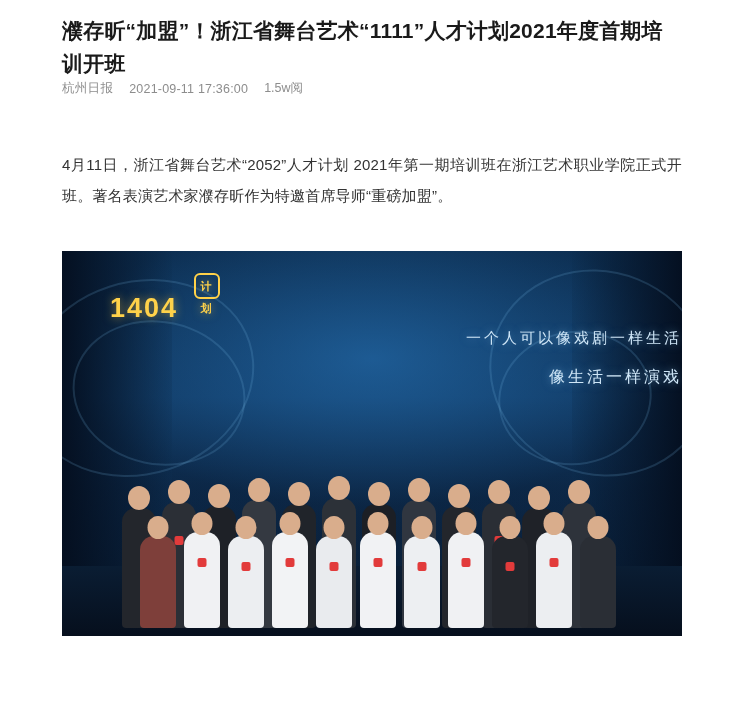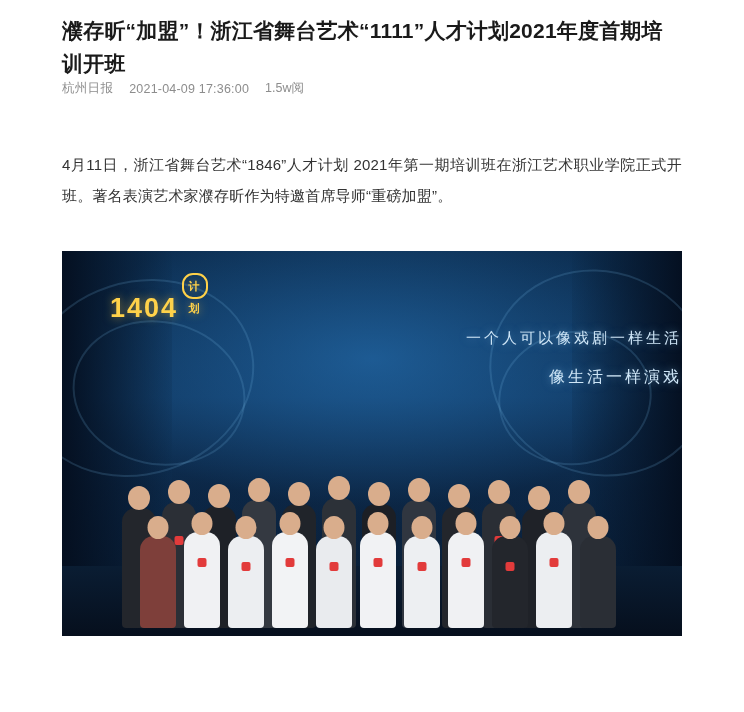--- a/index.html
+++ b/index.html
@@ -106,26 +106,26 @@
     font-size: 27px;
     font-weight: bold;
     color: #ffd24a;
     letter-spacing: 2px;
     text-shadow: 0 0 10px rgba(255,200,60,0.55);
   }
   .stage-title .badge {
     display: inline-block;
     width: 22px; height: 22px;
     border: 2px solid #ffd24a;
-    border-radius: 11px;
+    border-radius: 6px;
     font-size: 11px;
     line-height: 22px;
     text-align: center;
     vertical-align: 5px;
-    margin-left: 4px;
+    margin-left: 16px;
   }
   .stage-line {
     position: absolute;
     color: #cfe6f7;
     text-align: right;
     width: 100%;
     letter-spacing: 3px;
     text-shadow: 0 0 8px rgba(140,210,255,0.5);
   }
   .stage-sub { top: 26px; left: 0; font-size: 10px; padding-left: 120px; text-align: left; width: auto; color: #bcd9ef; }
@@ -157,26 +157,26 @@
 </head>
 <body>
 
 <div class="page">
   <div class="article">
 
     <h1 class="headline">濮存昕“加盟”！浙江省舞台艺术“1111”人才计划2021年度首期培训开班</h1>
 
     <div class="meta-row">
       <span class="meta-source">杭州日报</span>
-      <span class="meta-time">2021-04-09 17:36:00</span>
+      <span class="meta-time">2021-09-11 17:36:00</span>
       <span class="meta-reads">1.5w阅</span>
     </div>
 
 
-    <p class="body-text">4月11日，浙江省舞台艺术“1846”人才计划 2021年第一期培训班在浙江艺术职业学院正式开班。著名表演艺术家濮存昕作为特邀首席导师“重磅加盟”。</p>
+    <p class="body-text">4月11日，浙江省舞台艺术“2052”人才计划 2021年第一期培训班在浙江艺术职业学院正式开班。著名表演艺术家濮存昕作为特邀首席导师“重磅加盟”。</p>
 
     <div class="figure">
       <div class="photo">
         <div class="drape-l"></div>
         <div class="drape-r"></div>
         <div class="swirl s1"></div>
         <div class="swirl s2"></div>
         <div class="swirl s3"></div>
         <div class="swirl s4"></div>
 

